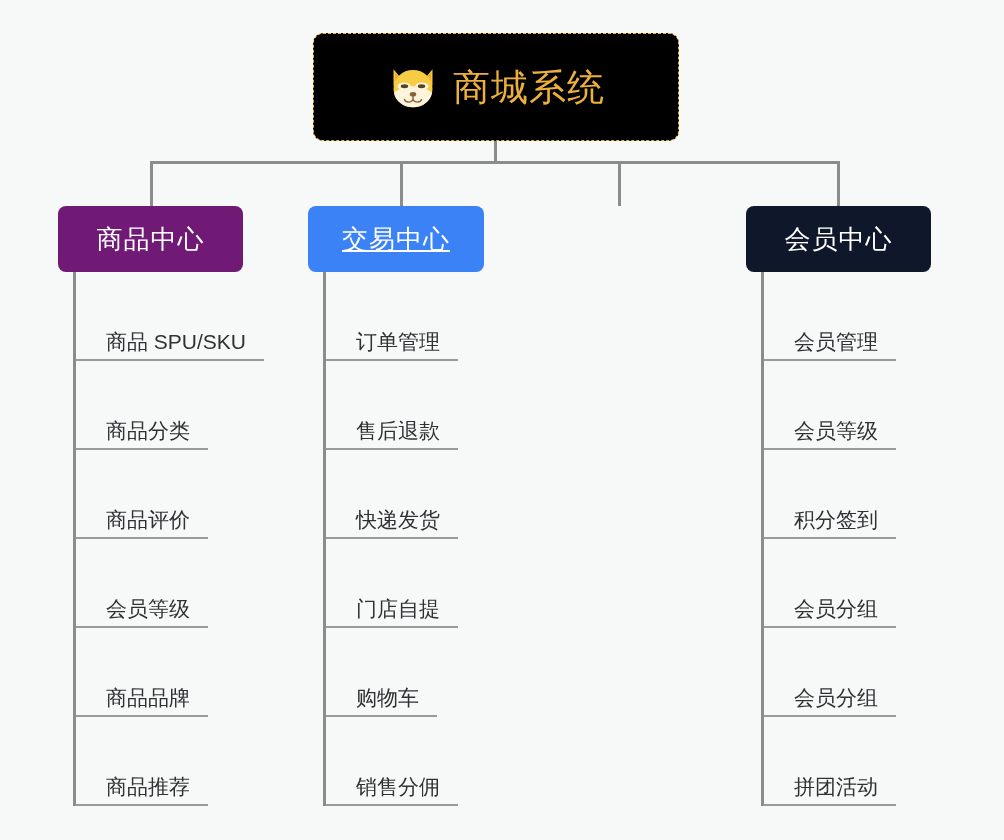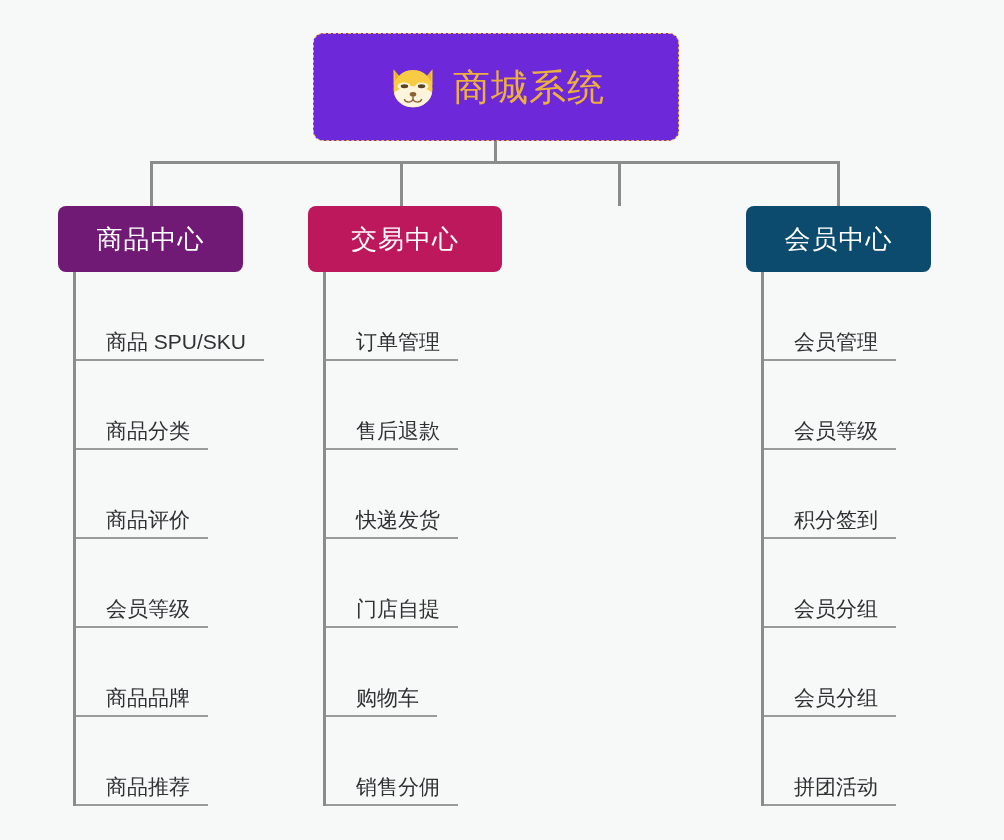--- a/index.html
+++ b/index.html
@@ -21,21 +21,21 @@
   }
 
   
   .root-node {
     position: absolute;
     left: 313px;
     top: 33px;
     width: 366px;
     height: 108px;
     box-sizing: border-box;
-    background: #6d28d9;
+    background: #000000;
     border: 1px dashed #e9b44c;
     border-radius: 10px;
     display: flex;
     align-items: center;
     justify-content: center;
     gap: 14px;
   }
   .root-title {
     font-size: 37px;
     color: #eeb03c;
@@ -150,21 +150,21 @@
       <div class="leaf">
           <span class="leaf-inner">商品品牌</span>
         </div>
       <div class="leaf">
           <span class="leaf-inner">商品推荐</span>
         </div>
     </div>
   </div>
 
   <div class="column" style="left:308px;">
-    <div class="cat-box" style="width:194px; background:#be185d;">
+    <div class="cat-box" style="width:176px; background:#3b82f6;text-decoration:underline;">
       <span>交易中心</span>
     </div>
     <div class="leaf-list">
       <div class="leaf">
           <span class="leaf-inner">订单管理</span>
         </div>
       <div class="leaf">
           <span class="leaf-inner">售后退款</span>
         </div>
       <div class="leaf">
@@ -177,21 +177,21 @@
           <span class="leaf-inner">购物车</span>
         </div>
       <div class="leaf">
           <span class="leaf-inner">销售分佣</span>
         </div>
     </div>
   </div>
 
 
   <div class="column" style="left:746px;">
-    <div class="cat-box" style="width:185px; background:#0c4a6e;justify-content:center;">
+    <div class="cat-box" style="width:185px; background:#0f172a;justify-content:center;">
       <span>会员中心</span>
     </div>
     <div class="leaf-list">
       <div class="leaf">
           <span class="leaf-inner">会员管理</span>
         </div>
       <div class="leaf">
           <span class="leaf-inner">会员等级</span>
         </div>
       <div class="leaf">

